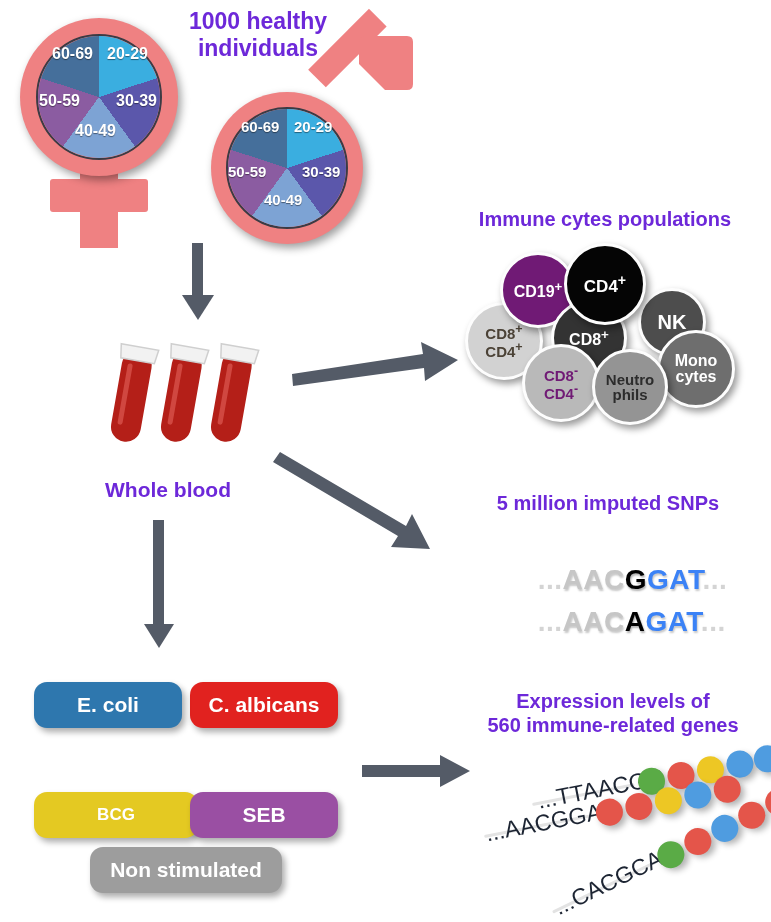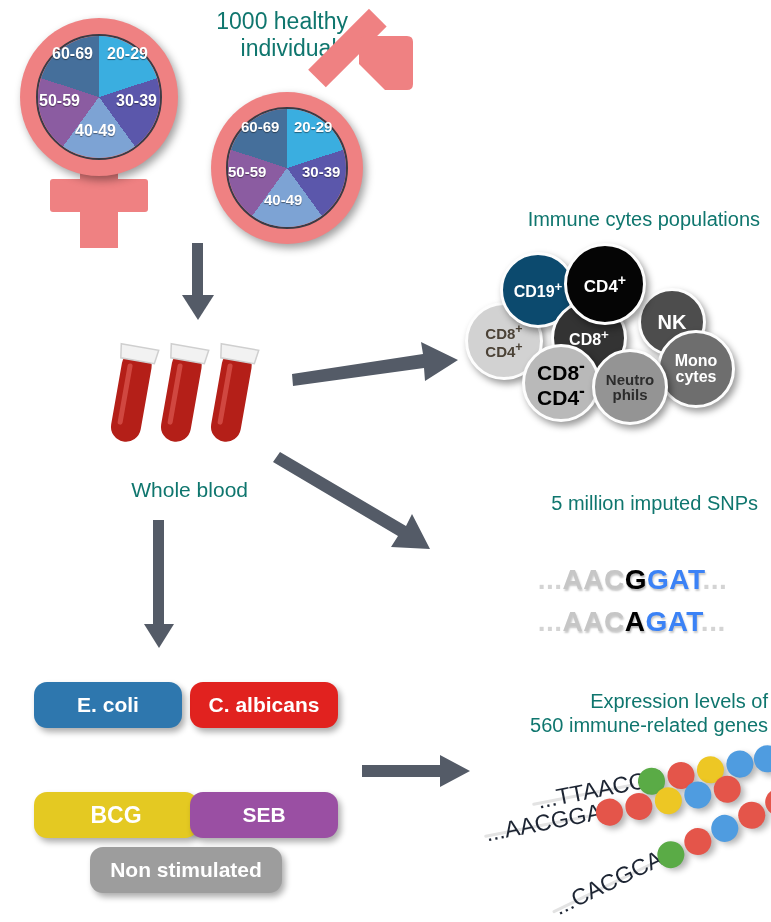--- a/index.html
+++ b/index.html
@@ -1,21 +1,21 @@
 <!DOCTYPE html>
 <html><head>
 <meta charset="utf-8">
 <style>
   html,body{margin:0;padding:0;background:#ffffff;}
   body{width:771px;height:922px;position:relative;overflow:hidden;
        font-family:"Liberation Sans",sans-serif;}
   #stage{position:absolute;left:0;top:0;width:771px;height:922px;}
 
   .abs{position:absolute;}
-  .ttl{font-weight:normal;color:#0f766e;text-align:right;line-height:1.18;}
+  .ttl{font-weight:bold;color:#6d28d9;text-align:center;line-height:1.18;}
 
   
   .sym-ring{position:absolute;border-radius:50%;background:#ef8182;
             box-shadow:3px 4px 9px rgba(0,0,0,.38);}
   .pie{position:absolute;border-radius:50%;border:2px solid #3b3b44;
        box-sizing:border-box;overflow:hidden;}
   .slice{position:absolute;left:0;top:0;width:100%;height:100%;}
   .pielabel{position:absolute;color:#fff;font-weight:bold;
             text-shadow:0 1px 1px rgba(0,0,0,.45);white-space:nowrap;}
 
@@ -159,33 +159,33 @@
   <div class="abs ttl" style="left:450px;top:208px;width:310px;font-size:20px;">Immune cytes populations</div>
 
   <div class="abs" style="left:0;top:0;width:771px;height:430px;">
 
     <div class="cellc" style="left:465px;top:302px;width:78px;height:78px;background:#d2d2d2;color:#4b4236;font-size:15px;z-index:2;">
       <div><span>CD8<sup>+</sup><br>CD4<sup>+</sup></span></div>
     </div>
     <div class="cellc" style="left:638px;top:288px;width:68px;height:68px;background:#4d4d4d;color:#ffffff;font-size:20px;z-index:2;">
       <div><span>NK</span></div>
     </div>
-    <div class="cellc" style="left:500px;top:252px;width:76px;height:76px;background:#0c4a6e;color:#ffffff;font-size:16px;z-index:3;">
+    <div class="cellc" style="left:500px;top:252px;width:76px;height:76px;background:#701a75;color:#ffffff;font-size:16px;z-index:3;">
       <div><span>CD19<sup>+</sup></span></div>
     </div>
     <div class="cellc" style="left:551px;top:300px;width:76px;height:76px;background:#333333;color:#ffffff;font-size:16px;z-index:4;">
       <div><span>CD8<sup>+</sup></span></div>
     </div>
     <div class="cellc" style="left:564px;top:243px;width:82px;height:82px;background:#050505;color:#ffffff;font-size:17px;z-index:5;">
       <div><span>CD4<sup>+</sup></span></div>
     </div>
     <div class="cellc" style="left:657px;top:330px;width:78px;height:78px;background:#6e6e6e;color:#ffffff;font-size:16px;z-index:3;">
       <div><span>Mono<br>cytes</span></div>
     </div>
-    <div class="cellc" style="left:522px;top:344px;width:78px;height:78px;background:#b9b9b9;color:#000000;font-size:21px;z-index:4;">
+    <div class="cellc" style="left:522px;top:344px;width:78px;height:78px;background:#b9b9b9;color:#701a75;font-size:15px;z-index:4;">
       <div><span>CD8<sup>-</sup><br>CD4<sup>-</sup></span></div>
     </div>
     <div class="cellc" style="left:592px;top:349px;width:76px;height:76px;background:#949494;color:#2c2c2c;font-size:15px;z-index:4;">
       <div><span>Neutro<br>phils</span></div>
     </div>
   </div>
 
   <div class="abs ttl" style="left:458px;top:492px;width:300px;font-size:20px;">5 million imputed SNPs</div>
 
   <div class="abs" style="left:488px;top:530px;width:250px;height:90px;">
@@ -197,21 +197,21 @@
     </div>
   </div>
 
   <div class="abs" style="left:34px;top:682px;width:300px;height:212px;">
     <div class="stimbox" style="left:156px;top:0;width:148px;height:46px;background:#e1221f;font-size:21px;">
       <span>C. albicans</span>
     </div>
     <div class="stimbox" style="left:0;top:0;width:148px;height:46px;background:#2e77ae;font-size:21px;">
       <span>E. coli</span>
     </div>
-    <div class="stimbox" style="left:0;top:110px;width:164px;height:46px;background:#e4c922;font-size:23px;">
+    <div class="stimbox" style="left:0;top:110px;width:164px;height:46px;background:#e4c922;font-size:17px;">
       <span>BCG</span>
     </div>
     <div class="stimbox" style="left:156px;top:110px;width:148px;height:46px;background:#9a4fa3;font-size:21px;">
       <span>SEB</span>
     </div>
     <div class="stimbox" style="left:56px;top:165px;width:192px;height:46px;background:#9d9d9d;font-size:21px;">
       <span>Non stimulated</span>
     </div>
   </div>
 

